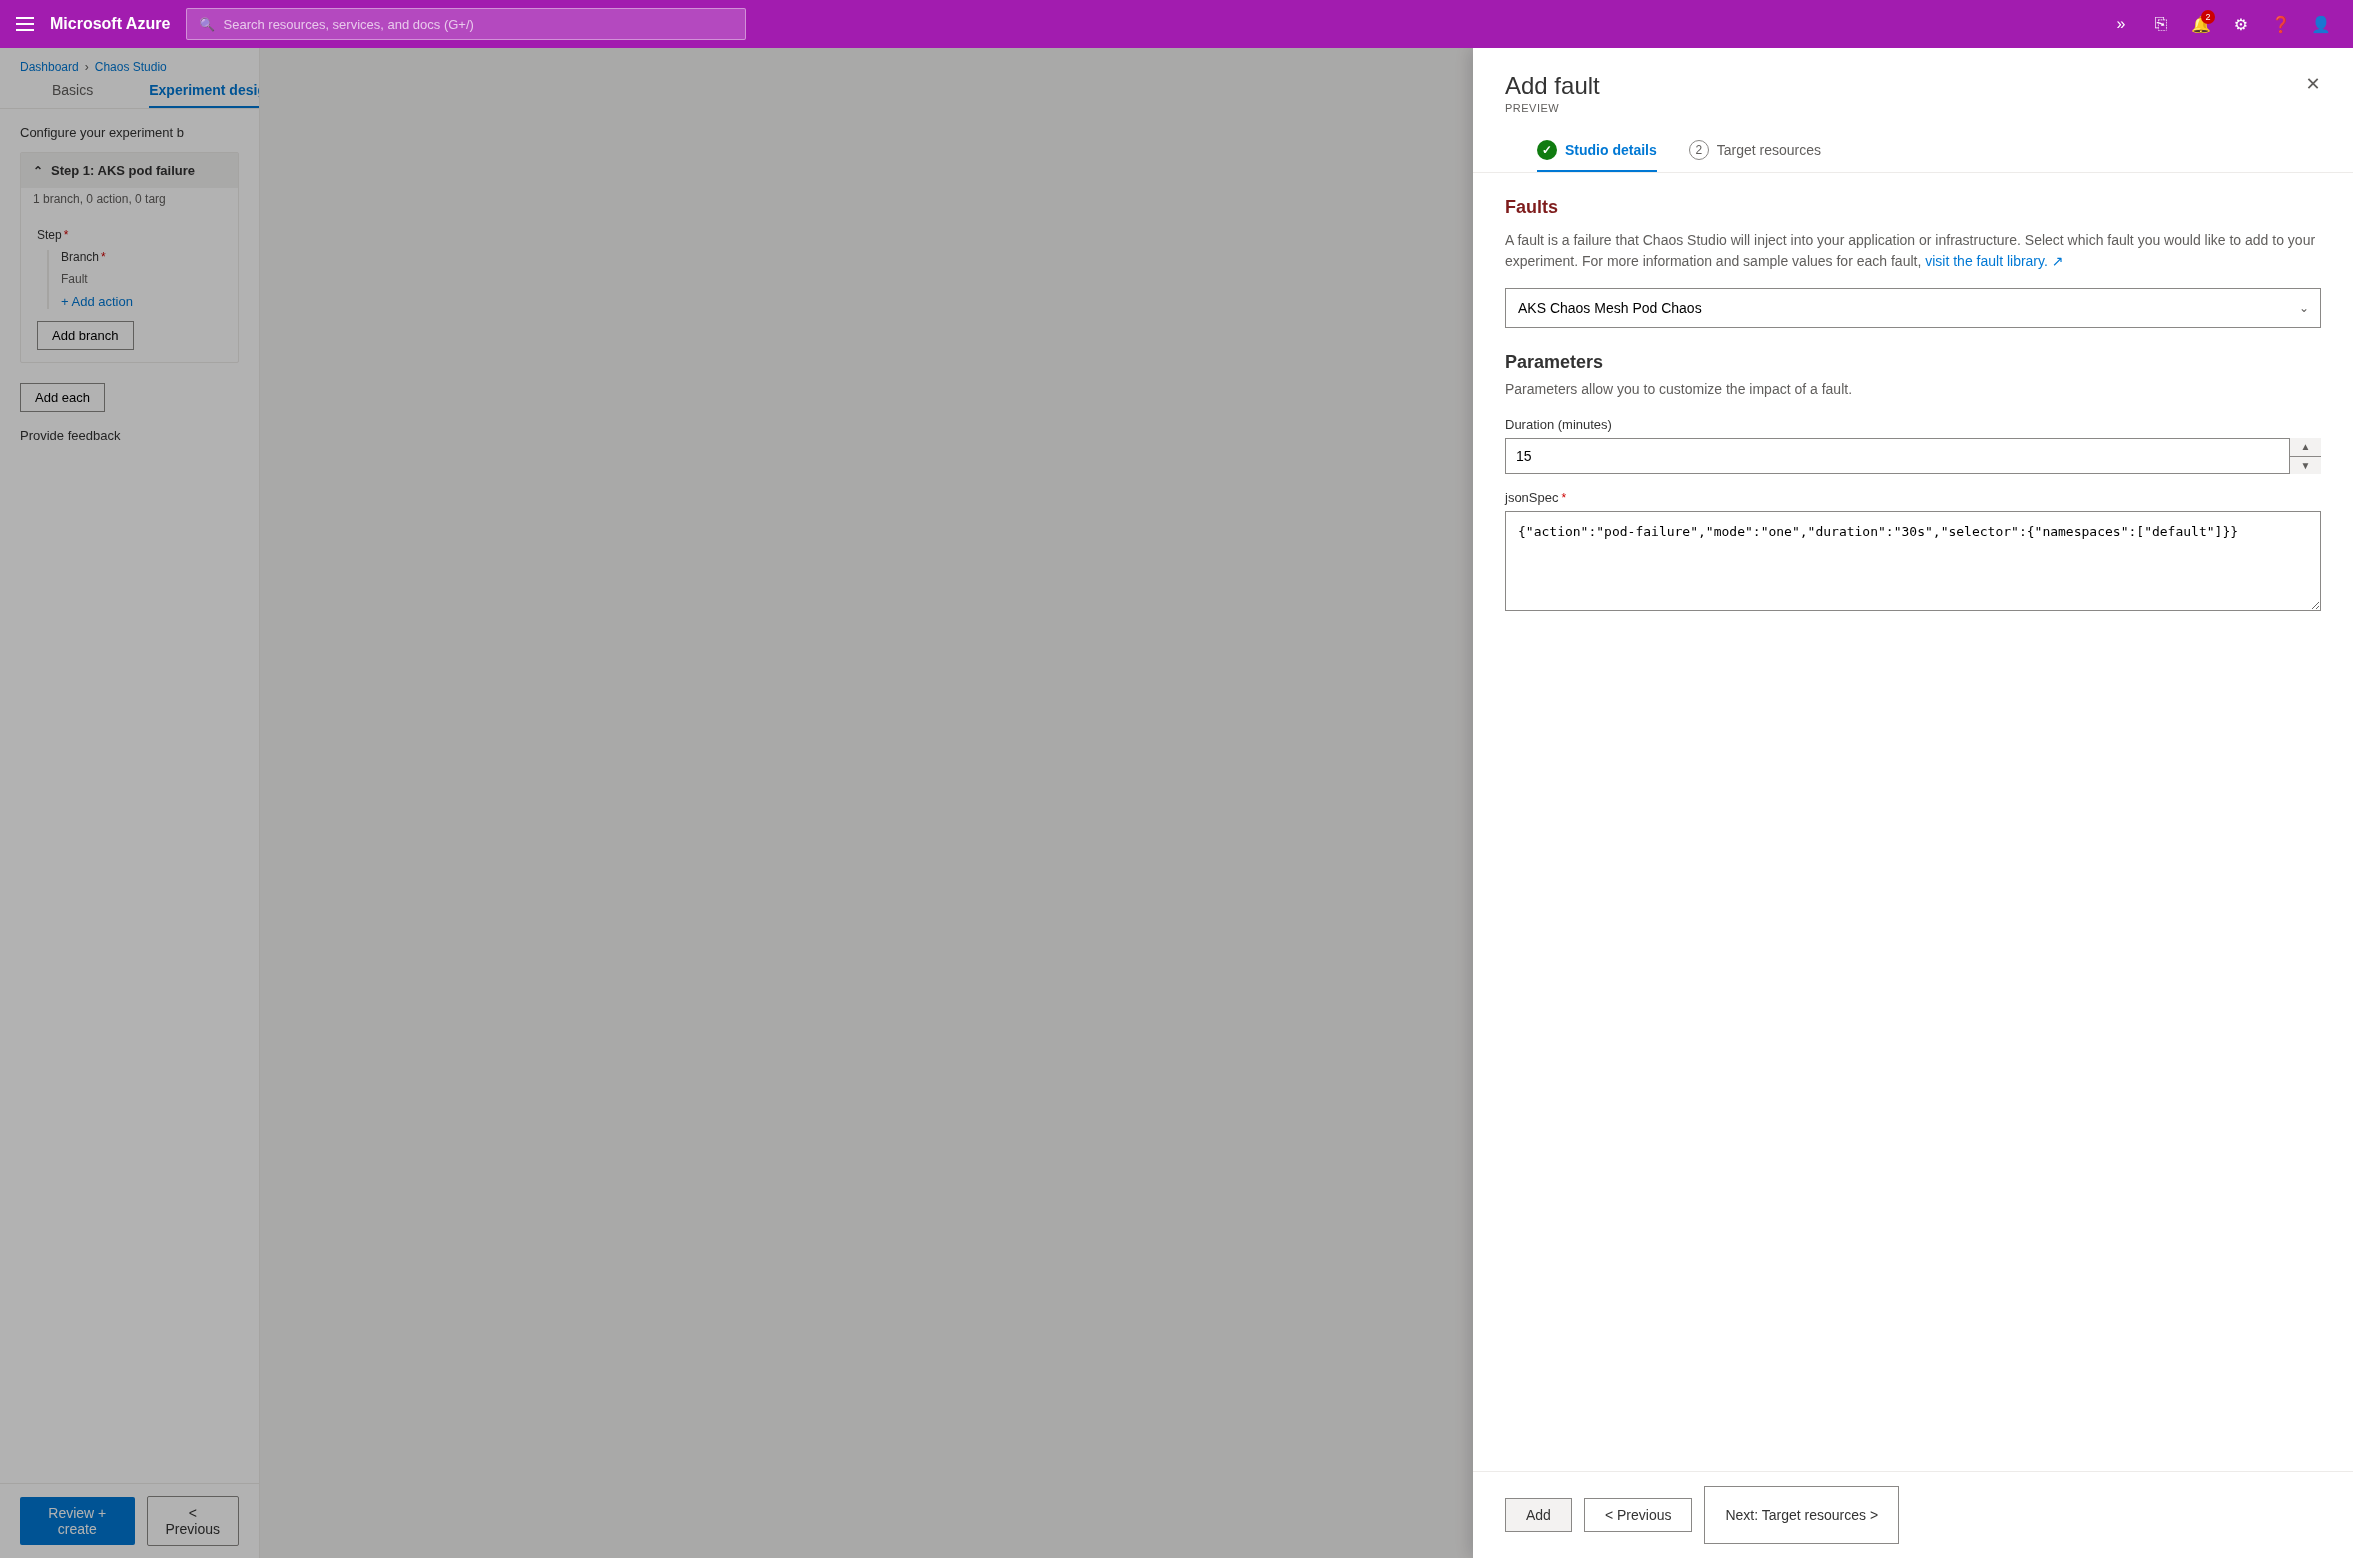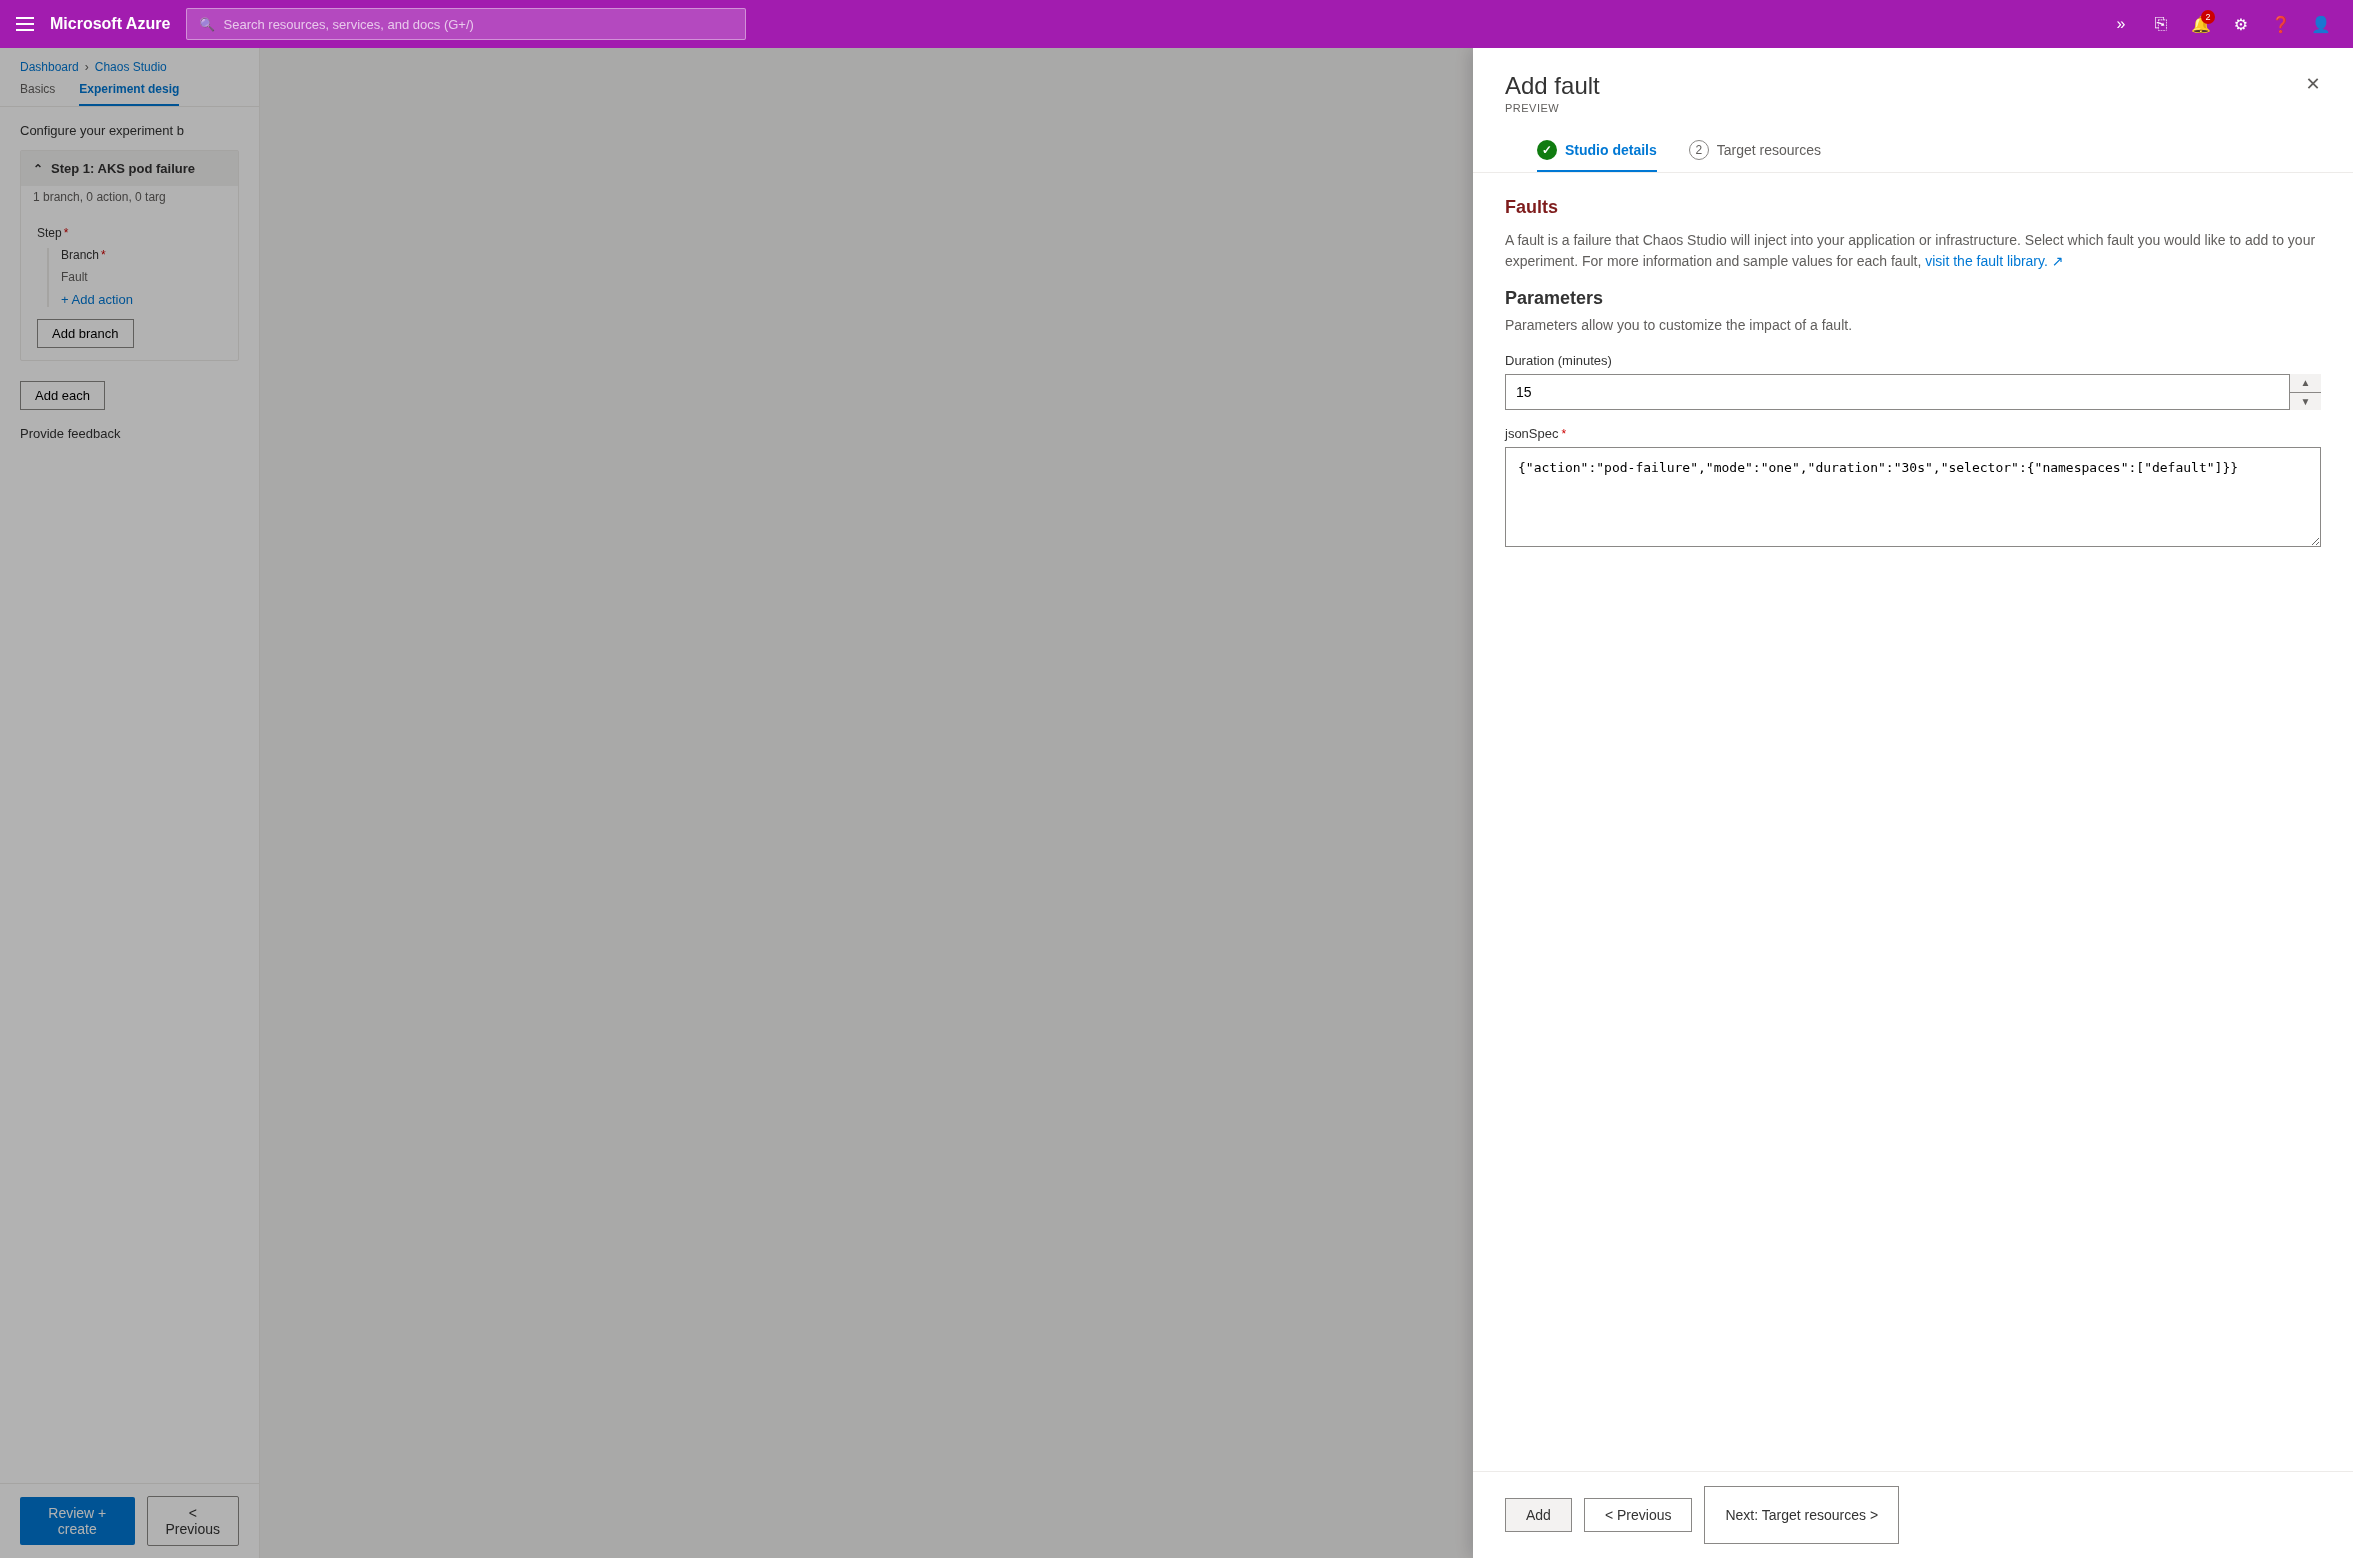--- a/index.html
+++ b/index.html
@@ -77,25 +77,26 @@
     .page-subtitle { font-size: 12px; color: #605e5c; margin-top: 2px; }
 
     .left-tabs {
       display: flex;
       border-bottom: 1px solid #edebe9;
       padding: 0 20px;
       gap: 24px;
     }
     .left-tab {
       padding: 8px 0;
-      font-size: 12px;
+      font-size: 14px;
       cursor: pointer;
       color: #605e5c;
       border-bottom: 2px solid transparent;
       white-space: nowrap;
+      margin-left: 32px;
     }
     .left-tab.active {
       color: #0078d4;
       border-bottom-color: #0078d4;
       font-weight: 600;
     }
 
     .left-content {
       flex: 1;
       overflow-y: auto;
@@ -422,20 +423,29 @@
     <div class="flyout-body">
 
       <div class="section-title">Faults</div>
       <p class="section-desc">
         <span>A fault is a failure that Chaos Studio will inject into your application or infrastructure. Select which fault you would like to add to your experiment. For more information and sample values for each fault,</span>
         <a>
           <span>visit the fault library.</span> ↗
         </a>
       </p>
 
+      <div class="fault-select-wrapper">
+        <select class="fault-select">
+          <option>AKS Chaos Mesh Pod Chaos</option>
+          <option>CPU Pressure</option>
+          <option>Memory Pressure</option>
+          <option>Network Disconnect</option>
+        </select>
+        <span class="select-chevron">⌄</span>
+      </div>
 
       <div class="params-title">Parameters</div>
       <div class="params-desc">Parameters allow you to customize the impact of a fault.</div>
 
       <div class="field-group">
         <div class="field-label">
           <span>Duration (minutes)</span>
         </div>
         <div class="number-input-wrapper">
           <input type="text" class="number-input" value="15" style="">

